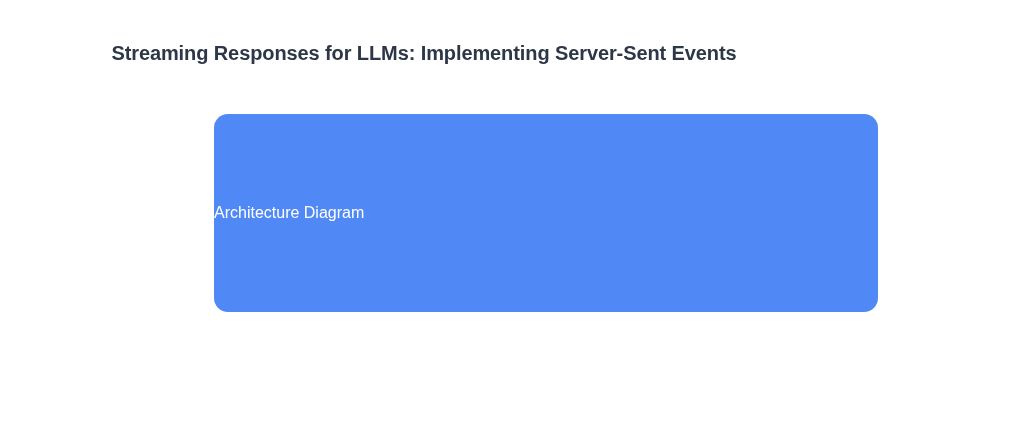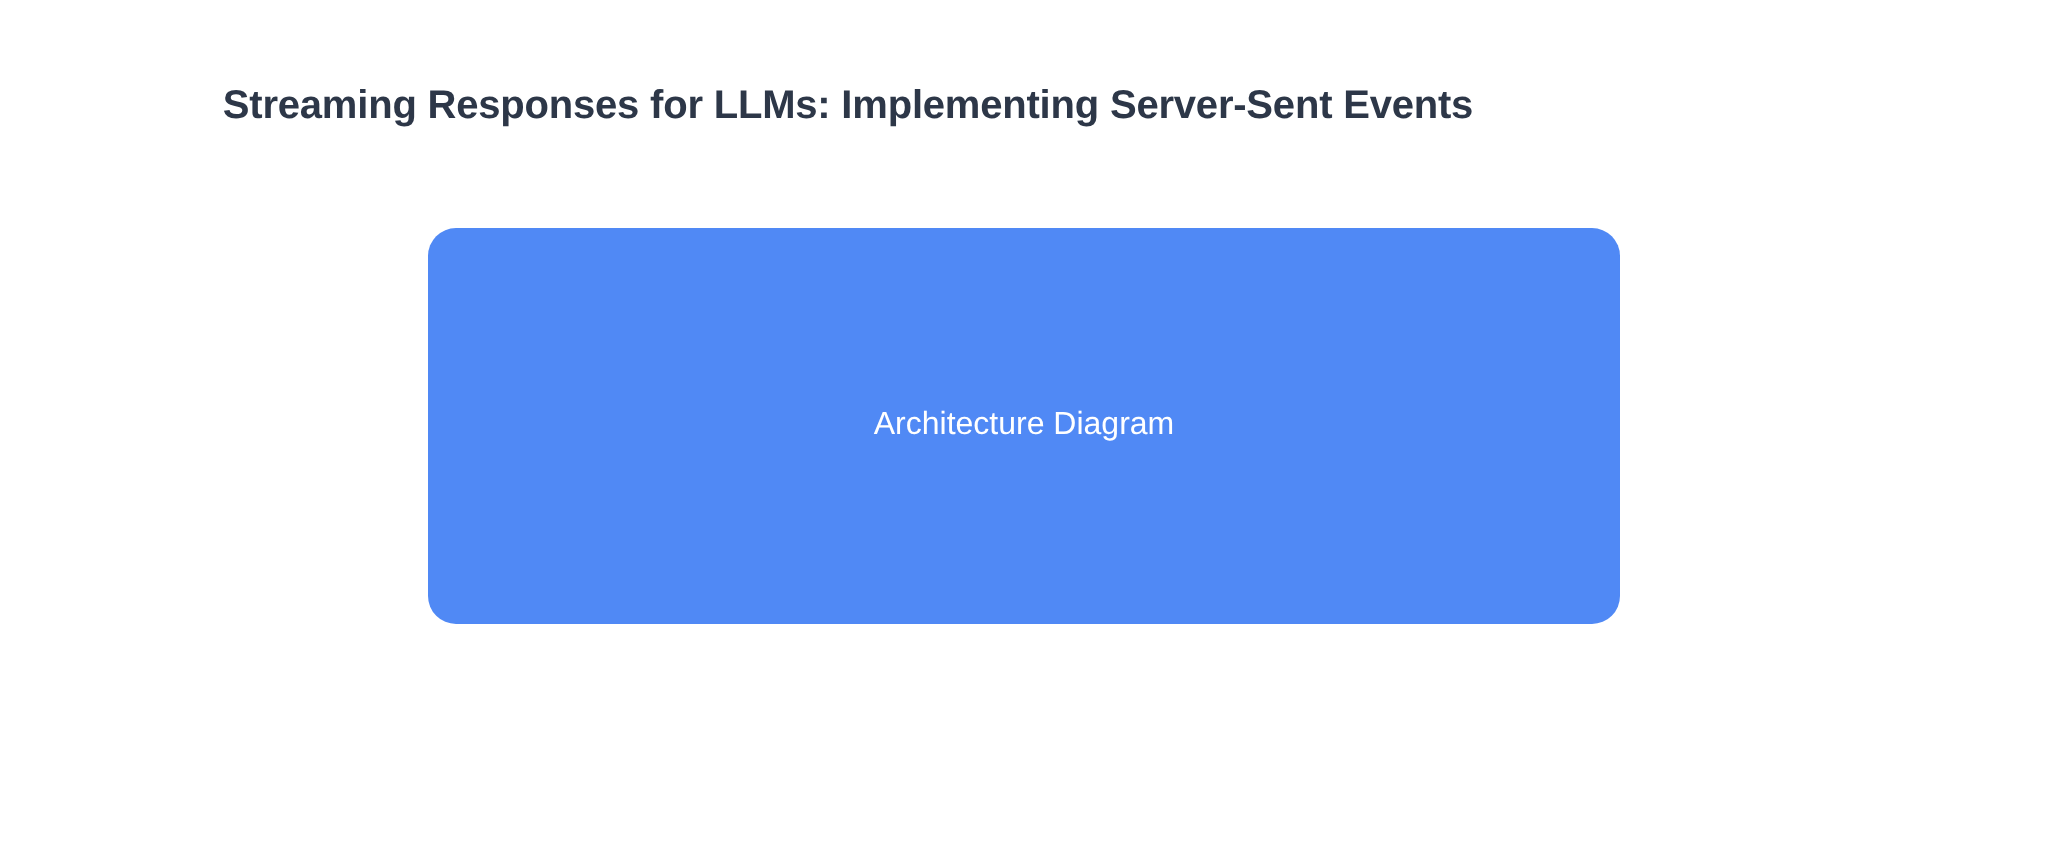--- a/index.html
+++ b/index.html
@@ -35,27 +35,26 @@
     color: #2d3748;
     line-height: 26px;
     white-space: nowrap;
   }
 
   
   #diagram-panel {
     position: absolute;
     left: 214px;
     top: 114px;
-    width: 596px;
+    width: 664px;
     height: 198px;
     background: #5089f5;
     border-radius: 14px;
     display: flex;
     align-items: center;
-    justify-content: center;
   }
 
   #diagram-panel-label {
     font-size: 16px;
     font-weight: normal;
     color: #ffffff;
     line-height: 20px;
     white-space: nowrap;
     text-align: center;
   }

